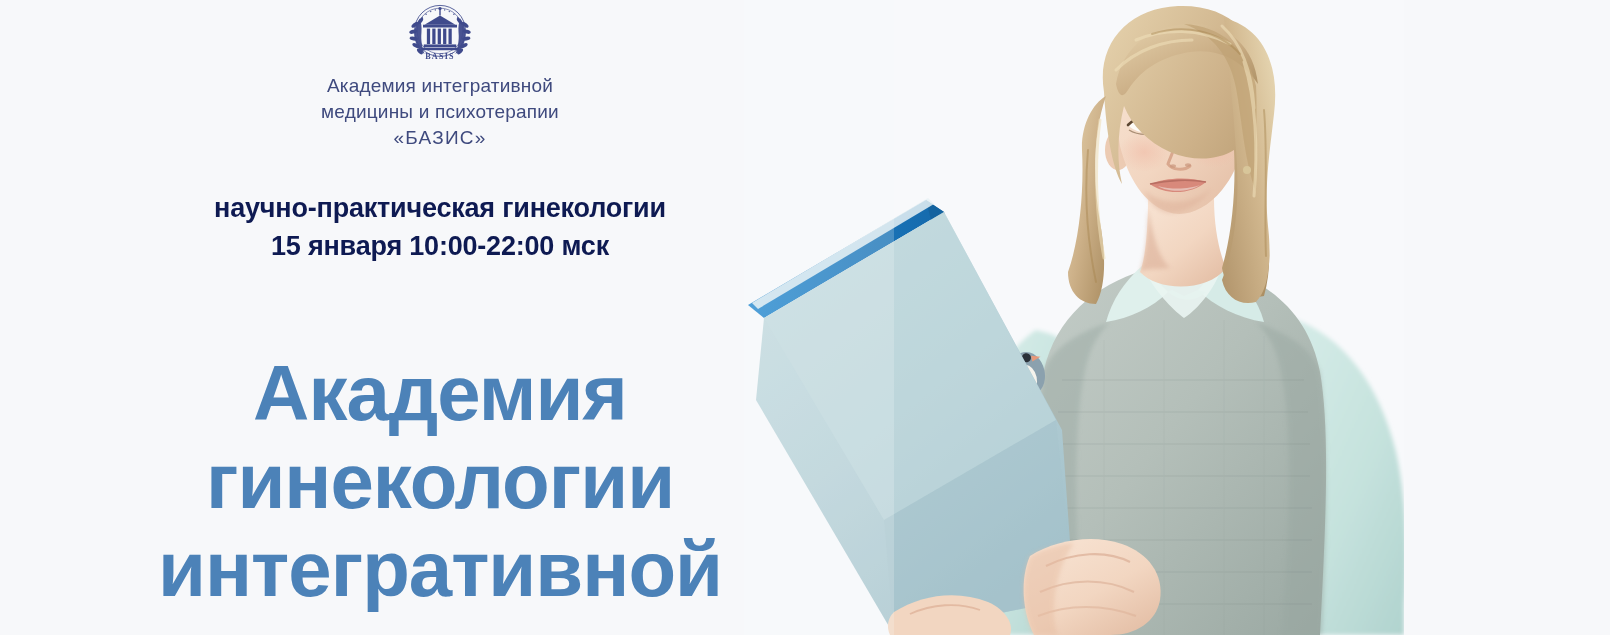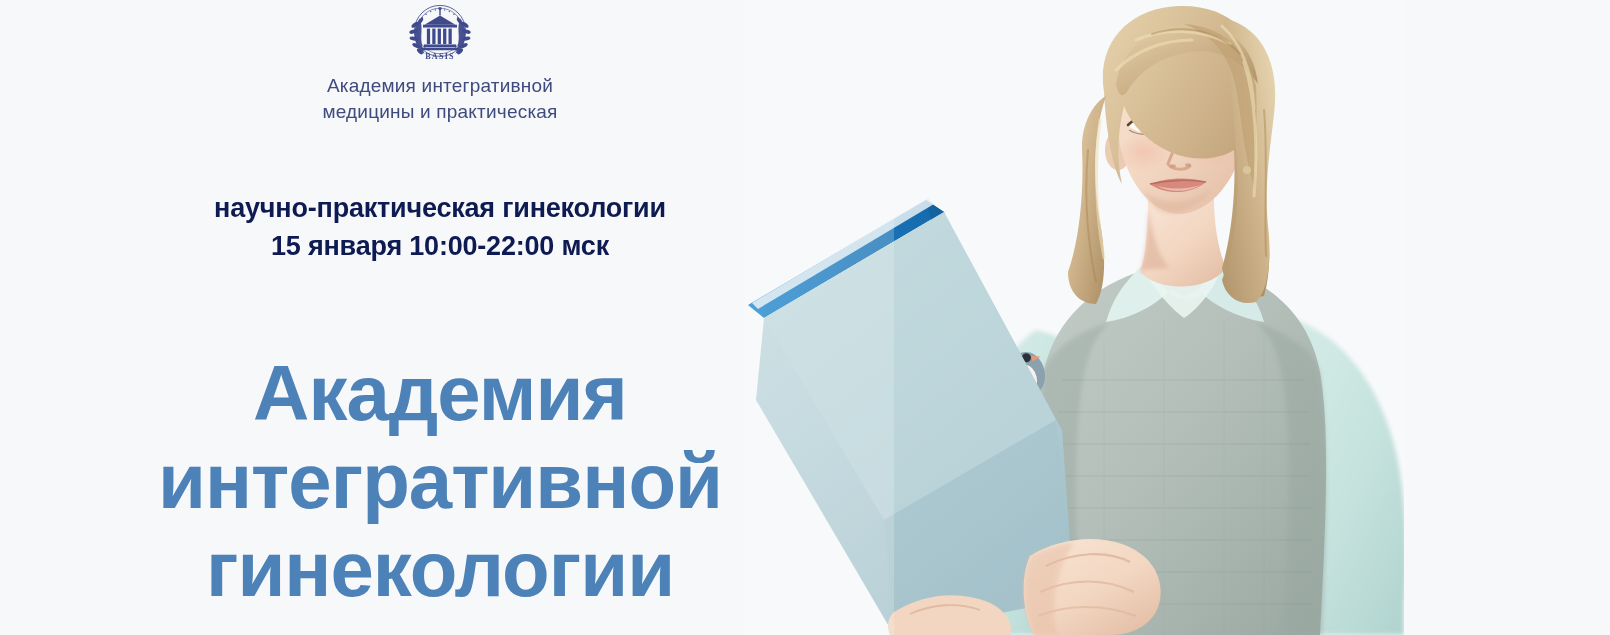--- a/index.html
+++ b/index.html
@@ -162,33 +162,34 @@
 
           <rect x="29" y="57.5" width="42" height="3.4"></rect>
           <rect x="26" y="61.6" width="48" height="3.4"></rect>
         </g>
 
         <text x="50" y="76" text-anchor="middle" font-family="'Liberation Serif','DejaVu Serif',serif" font-size="10.5" font-weight="bold" letter-spacing="1.6" fill="#3f4a8c">BASIS</text>
       </svg>
 
       <div class="logo-text">
         <span class="logo-line">Академия интегративной</span>
-        <span class="logo-line">медицины и практическая</span>
+        <span class="logo-line">медицины и психотерапии</span>
+        <span class="logo-line logo-line-3">«БАЗИС»</span>
       </div>
     </div>
 
     <div class="kicker">
       <span class="kicker-line">научно-практическая гинекологии</span>
       <span class="kicker-line">15 января 10:00-22:00 мск</span>
     </div>
 
     <h1 class="headline">
       <span class="headline-line">Академия</span>
+      <span class="headline-line">гинекологии</span>
       <span class="headline-line">интегративной</span>
-      <span class="headline-line">гинекологии</span>
     </h1>
   </div>
 
   <div class="photo">
     <svg width="660" height="635" viewBox="0 0 660 635" aria-hidden="true">
       <defs>
         <linearGradient id="gVest" x1="0" y1="0" x2="1" y2="1">
           <stop offset="0%" stop-color="#c3ccc7"></stop>
           <stop offset="45%" stop-color="#b4bfb9"></stop>
           <stop offset="100%" stop-color="#9aa8a2"></stop>

